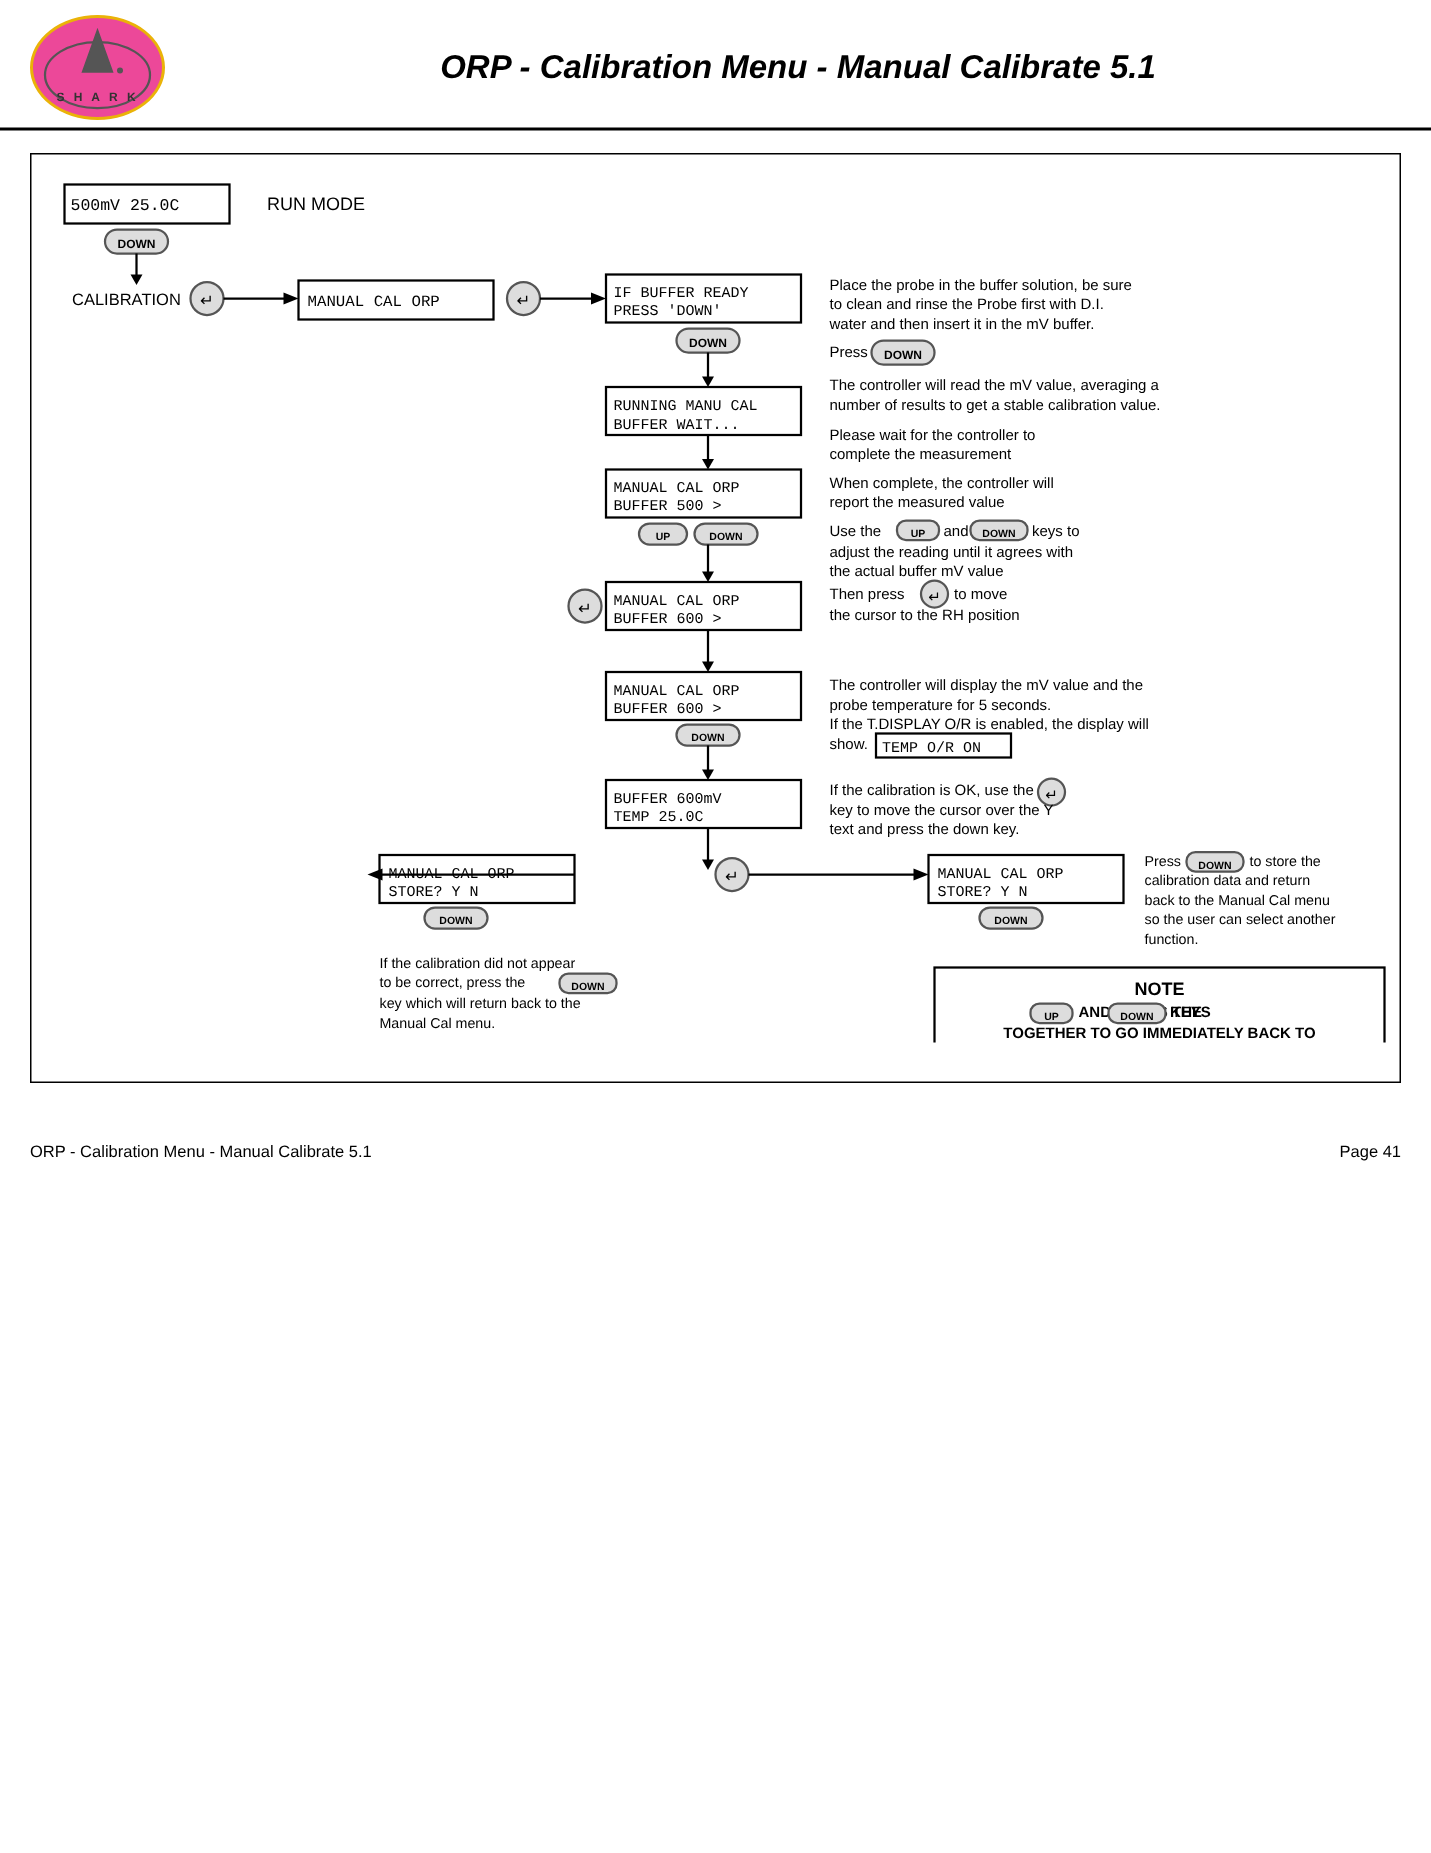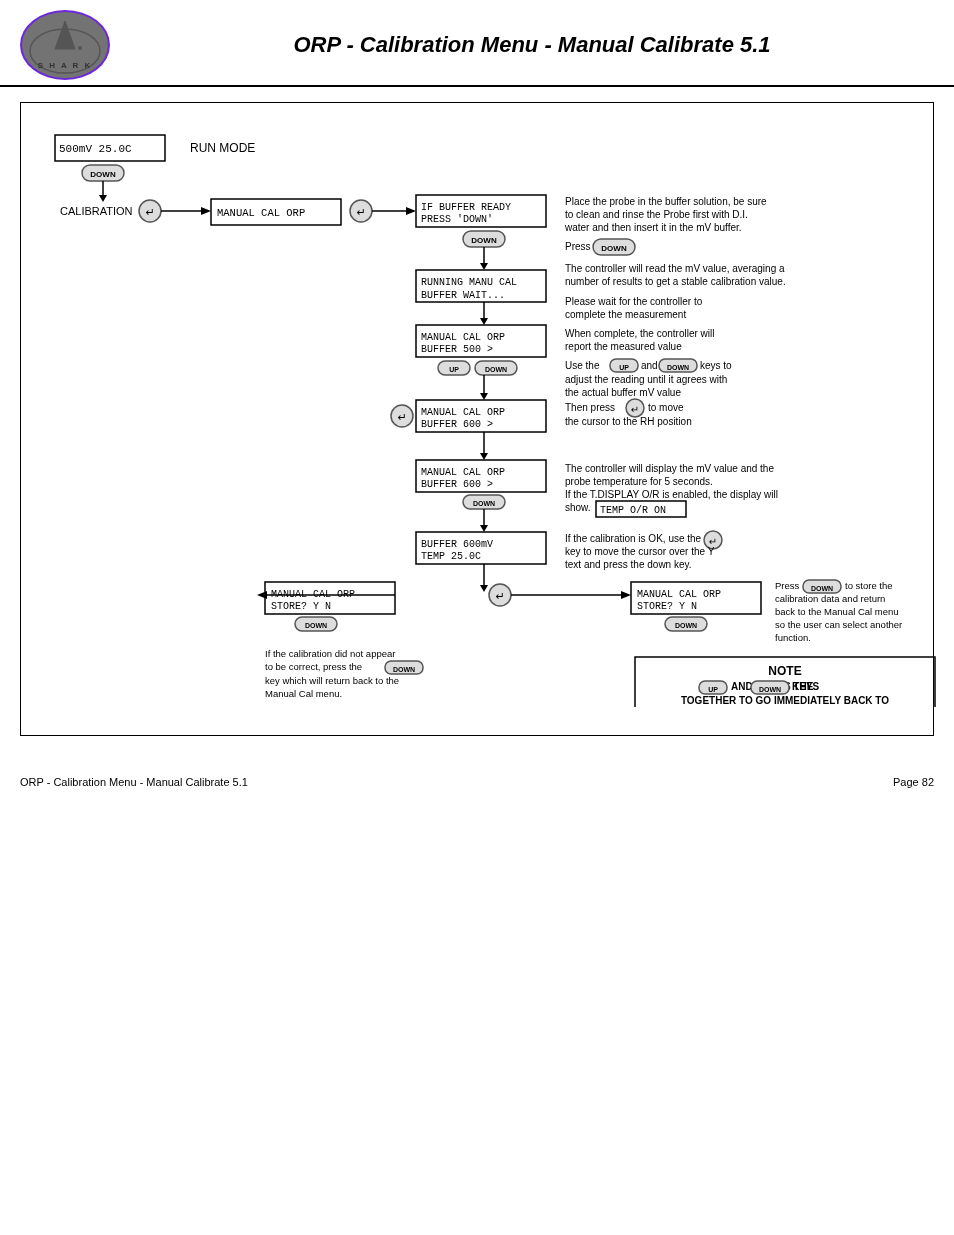--- a/index.html
+++ b/index.html
@@ -14,28 +14,28 @@
     
     .header {
       display: flex;
       align-items: center;
       padding: 10px 20px 5px 20px;
       border-bottom: 2px solid #000;
     }
     .logo-box {
       width: 90px;
       height: 70px;
-      border: 2px solid #6d28d9;
+      border: 2px solid #eab308;
       border-radius: 50%;
       display: flex;
-      align-items: center;
+      align-items: flex-start;
       justify-content: center;
       margin-right: 20px;
       flex-shrink: 0;
-      background: #737373;
+      background: #ec4899;
       position: relative;
       overflow: hidden;
     }
     .header-text {
       flex: 1;
     }
     .header-title {
       font-size: 13px;
       font-weight: bold;
       font-style: italic;
@@ -52,21 +52,21 @@
     }
 
     
     .main-content {
       padding: 15px 20px;
     }
 
     
     .diagram-box {
       border: 1.5px solid #000;
-      padding: 24px;
+      padding: 12px;
       margin-bottom: 15px;
       position: relative;
       min-height: 620px;
     }
 
     
     .footer {
       display: flex;
       justify-content: space-between;
       padding: 10px 20px;
@@ -287,14 +287,14 @@
       <text x="740" y="591" font-family="Arial" font-size="10" font-weight="bold" fill="#000" text-anchor="middle">RUN MODE</text>
 
     </svg>
 
   </div>
 
 </div>
 
 <div class="footer">
   <span>ORP - Calibration Menu - Manual Calibrate 5.1</span>
-  <span>Page 82</span>
+  <span>Page 41</span>
 </div>
 
 </body></html>

